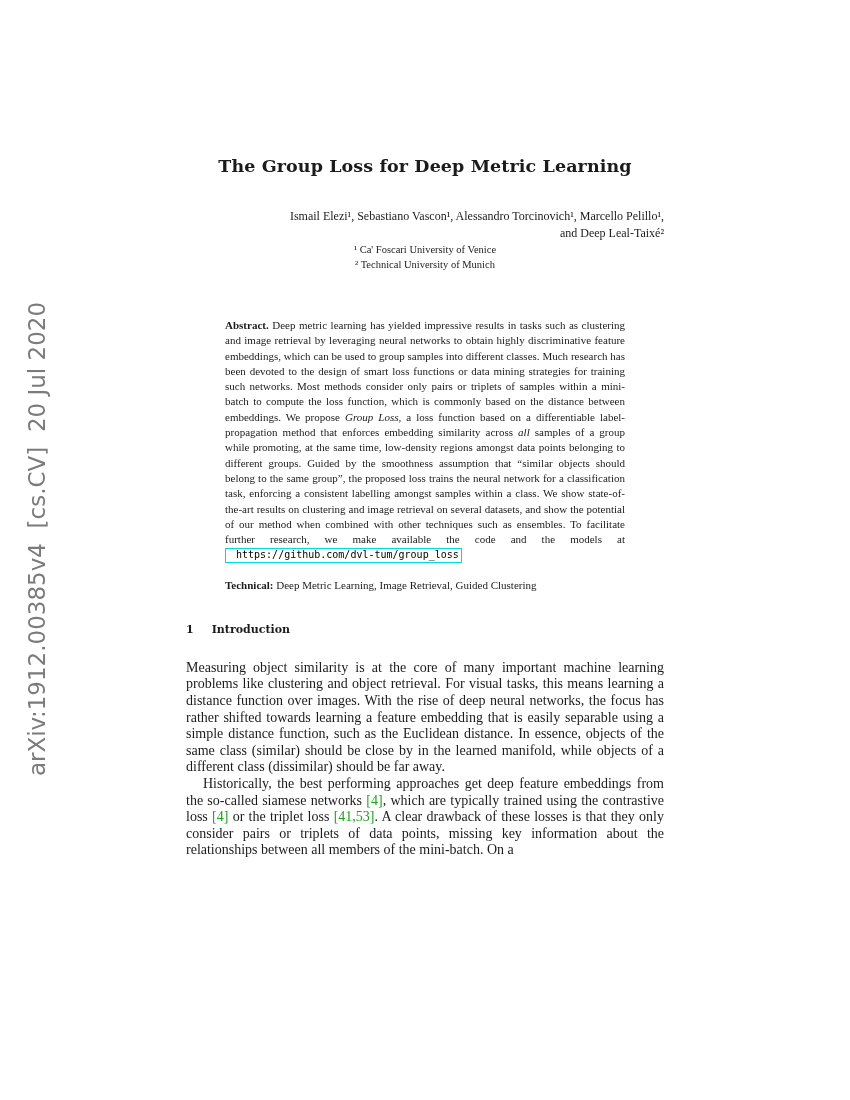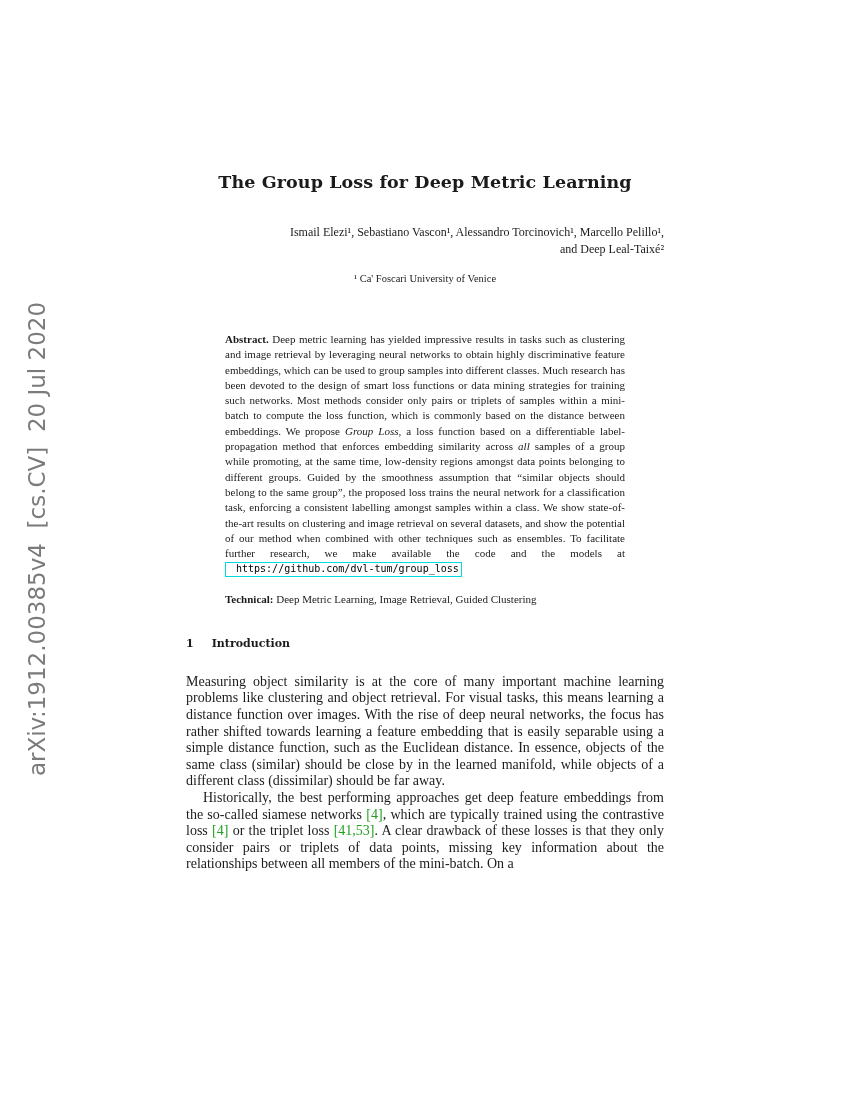--- a/index.html
+++ b/index.html
@@ -21,39 +21,38 @@
     transform-origin:center;
     text-align:center;
     font-family:"DejaVu Sans", sans-serif;
     font-size:23px;
     color:var(--watermark, #7b7b7b);
     white-space:pre;
   }
   .content {
     position:absolute;
     left:186px;
-    top:16px;
+    top:0;
     width:478px;
   }
   .title {
     margin-top:156px;
     text-align:center;
     font-family:"DejaVu Serif", serif;
     font-size:17.5px;
     font-weight:bold;
     letter-spacing:0.1px;
   }
   .authors {
     margin-top:32px;
     text-align:right;
     font-size:12px;
     line-height:17px;
   }
   .affils {
-    margin-top:13px;
     text-align:center;
     font-size:10.5px;
     line-height:15px;
   }
   .abstract {
     margin:46px 39px 0 39px;
     font-size:11px;
     line-height:15.3px;
     text-align:justify;
     hyphens:auto;
@@ -104,20 +103,21 @@
 
   <h1 class="title">The Group Loss for Deep Metric Learning</h1>
 
   <div class="authors">
     <div>Ismail Elezi¹, Sebastiano Vascon¹, Alessandro Torcinovich¹, Marcello Pelillo¹,</div>
     <div>and Deep Leal-Taixé²</div>
   </div>
 
   <div class="affils">
     <div>¹  Ca' Foscari University of Venice</div>
+    <div>²  Technical University of Munich</div>
   </div>
 
   <div class="abstract"><span class="label">Abstract.</span> <span>Deep metric learning has yielded impressive results in tasks such as clustering and image retrieval by leveraging neural networks to obtain highly discriminative feature embeddings, which can be used to group samples into different classes. Much research has been devoted to the design of smart loss functions or data mining strategies for training such networks. Most methods consider only pairs or triplets of samples within a mini-batch to compute the loss function, which is commonly based on the distance between embeddings. We propose </span><em>Group Loss</em><span>, a loss function based on a differentiable label-propagation method that enforces embedding similarity across </span><em>all</em><span> samples of a group while promoting, at the same time, low-density regions amongst data points belonging to different groups. Guided by the smoothness assumption that “similar objects should belong to the same group”, the proposed loss trains the neural network for a classification task, enforcing a consistent labelling amongst samples within a class. We show state-of-the-art results on clustering and image retrieval on several datasets, and show the potential of our method when combined with other techniques such as ensembles. To facilitate further research, we make available the code and the models at </span><a class="url-box" href="#">https://github.com/dvl-tum/group_loss</a></div>
 
   <div class="kw">
     <span class="label">Technical:</span>
     <span>Deep Metric Learning, Image Retrieval, Guided Clustering</span>
   </div>
 
   <h2 class="section"><span class="num">1</span><span>Introduction</span></h2>

